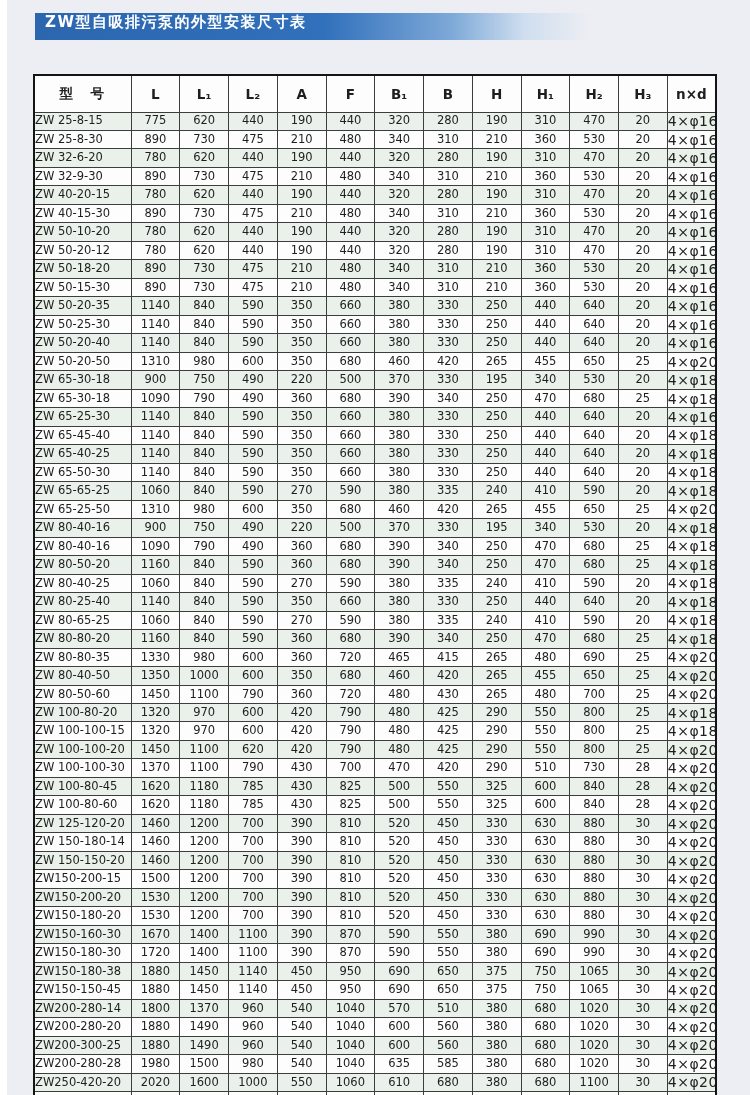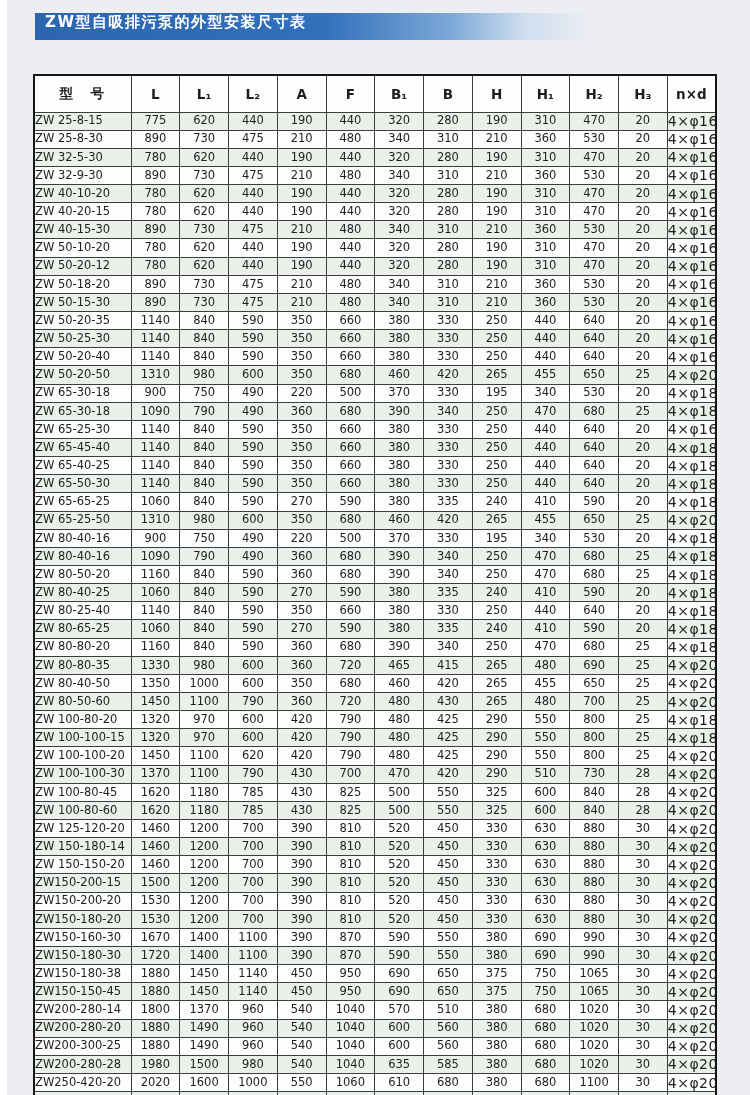--- a/index.html
+++ b/index.html
@@ -107,21 +107,21 @@
           <td class="num">480</td>
           <td class="num">340</td>
           <td class="num">310</td>
           <td class="num">210</td>
           <td class="num">360</td>
           <td class="num">530</td>
           <td class="num">20</td>
           <td class="nxd">4×φ16</td>
         </tr>
         <tr>
-          <td class="model">ZW 32-5-30</td>
+          <td class="model">ZW 32-6-20</td>
           <td class="num">780</td>
           <td class="num">620</td>
           <td class="num">440</td>
           <td class="num">190</td>
           <td class="num">440</td>
           <td class="num">320</td>
           <td class="num">280</td>
           <td class="num">190</td>
           <td class="num">310</td>
           <td class="num">470</td>
@@ -133,35 +133,20 @@
           <td class="num">890</td>
           <td class="num">730</td>
           <td class="num">475</td>
           <td class="num">210</td>
           <td class="num">480</td>
           <td class="num">340</td>
           <td class="num">310</td>
           <td class="num">210</td>
           <td class="num">360</td>
           <td class="num">530</td>
-          <td class="num">20</td>
-          <td class="nxd">4×φ16</td>
-        </tr>
-        <tr>
-          <td class="model">ZW 40-10-20</td>
-          <td class="num">780</td>
-          <td class="num">620</td>
-          <td class="num">440</td>
-          <td class="num">190</td>
-          <td class="num">440</td>
-          <td class="num">320</td>
-          <td class="num">280</td>
-          <td class="num">190</td>
-          <td class="num">310</td>
-          <td class="num">470</td>
           <td class="num">20</td>
           <td class="nxd">4×φ16</td>
         </tr>
         <tr>
           <td class="model">ZW 40-20-15</td>
           <td class="num">780</td>
           <td class="num">620</td>
           <td class="num">440</td>
           <td class="num">190</td>
           <td class="num">440</td>

